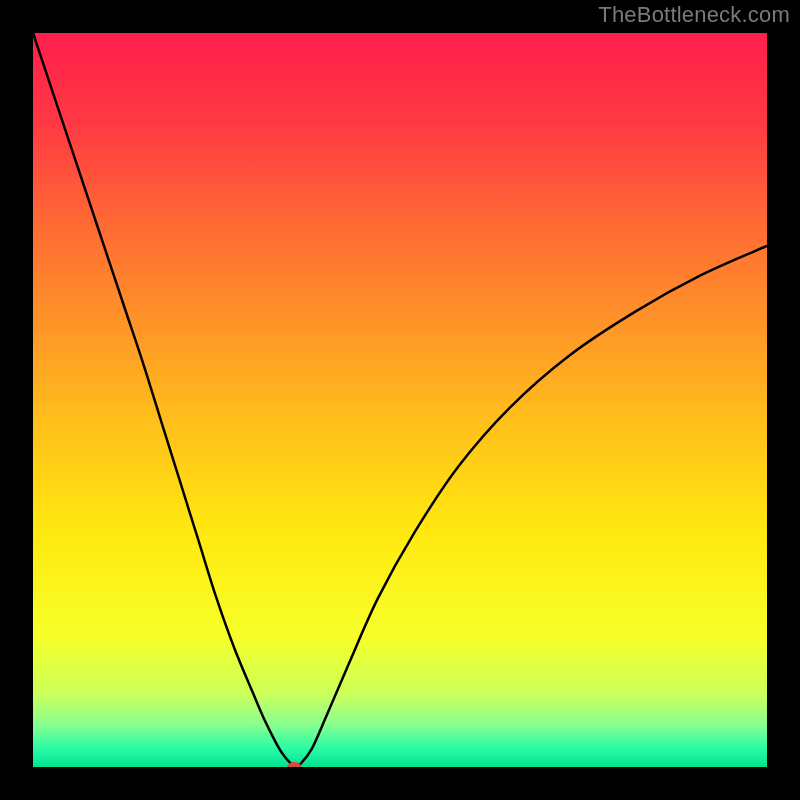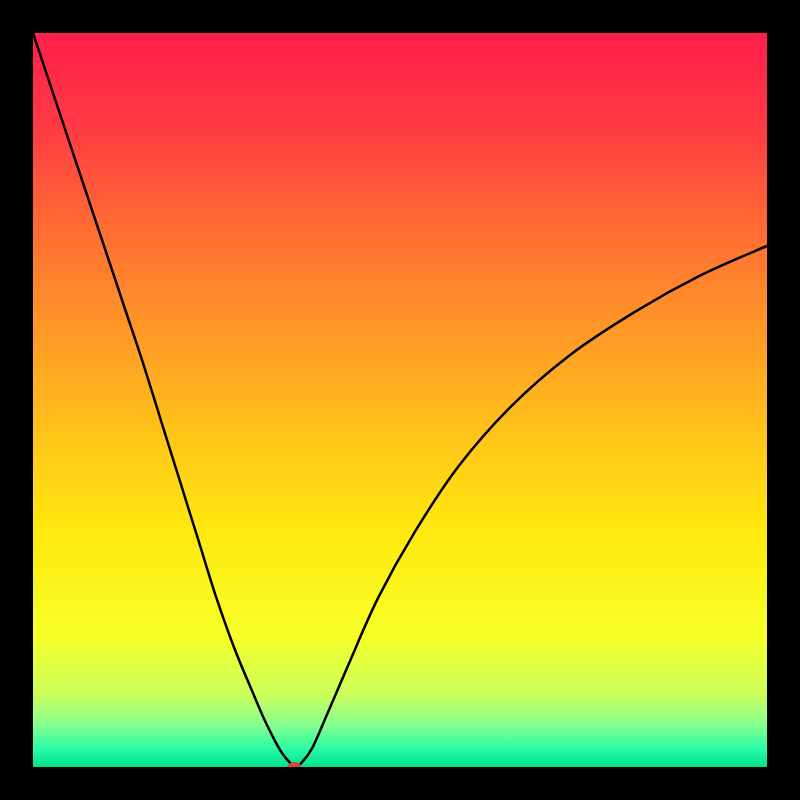--- a/index.html
+++ b/index.html
@@ -39,20 +39,21 @@
   .plot svg {
     display: block;
     width: 734px;
     height: 734px;
   }
 </style>
 </head>
 <body>
 
 <div class="frame">
+  <div class="watermark">TheBottleneck.com</div>
 
   <div class="plot">
     <svg viewBox="0 0 734 734">
       <defs>
         <linearGradient id="bg-grad" x1="0" y1="0" x2="0" y2="1">
             <stop offset="0.00%" stop-color="#ff1f4b"></stop>
             <stop offset="12.00%" stop-color="#ff3844"></stop>
             <stop offset="26.00%" stop-color="#ff6a34"></stop>
             <stop offset="40.00%" stop-color="#ff9628"></stop>
             <stop offset="54.00%" stop-color="#ffc21a"></stop>

